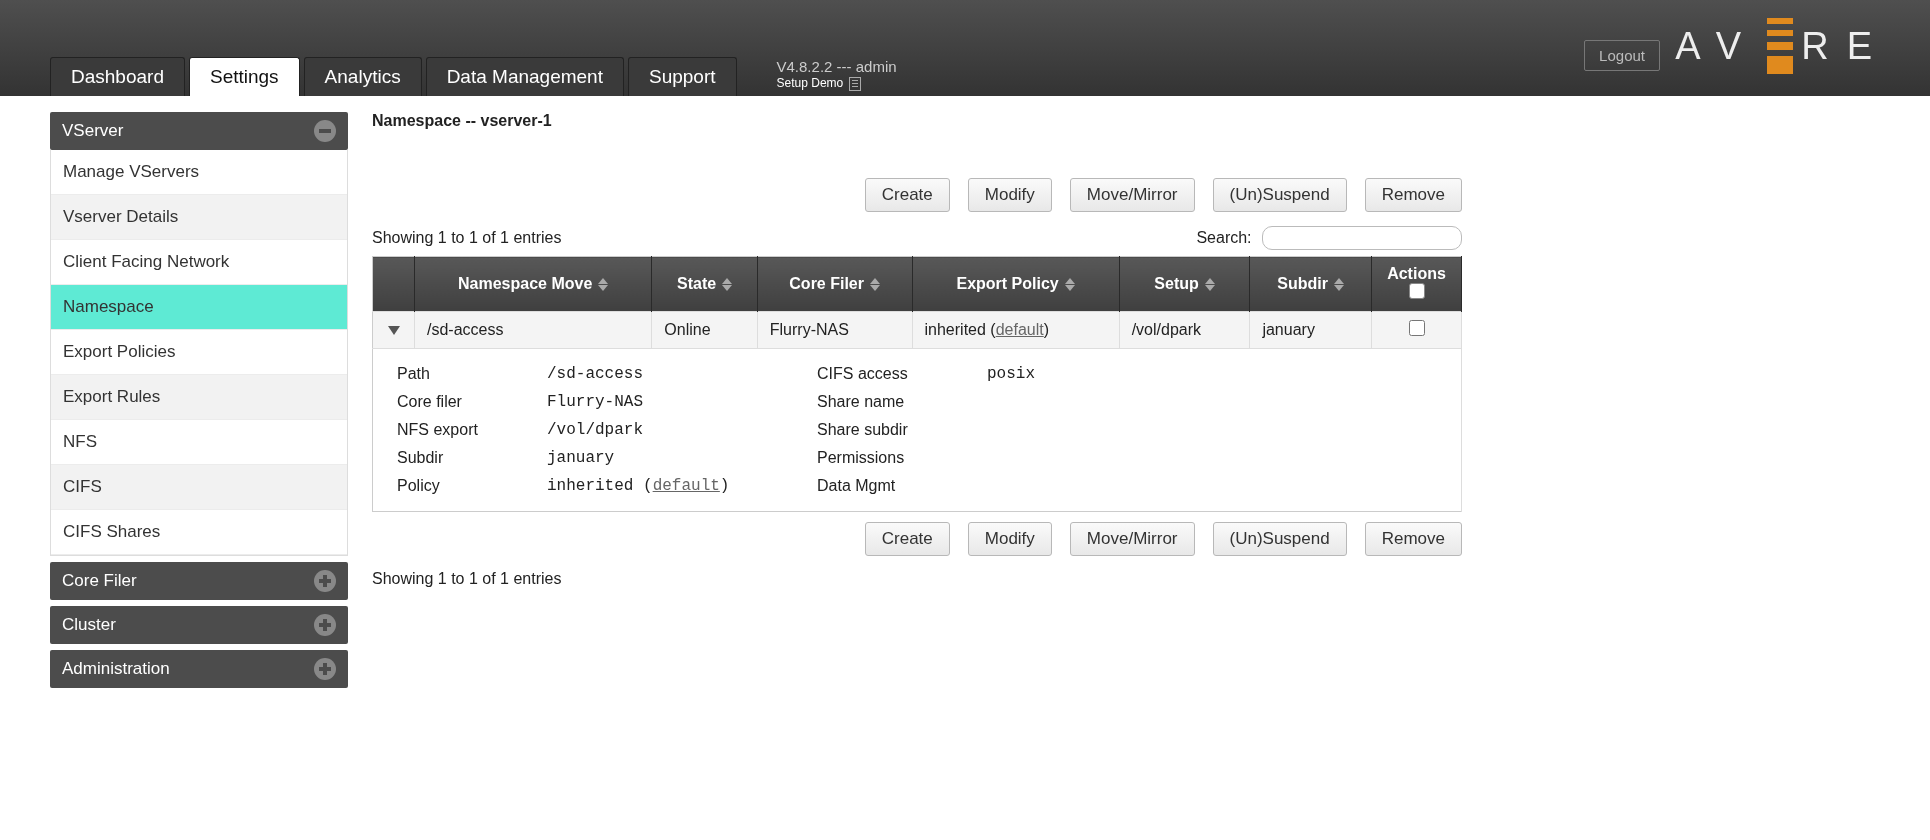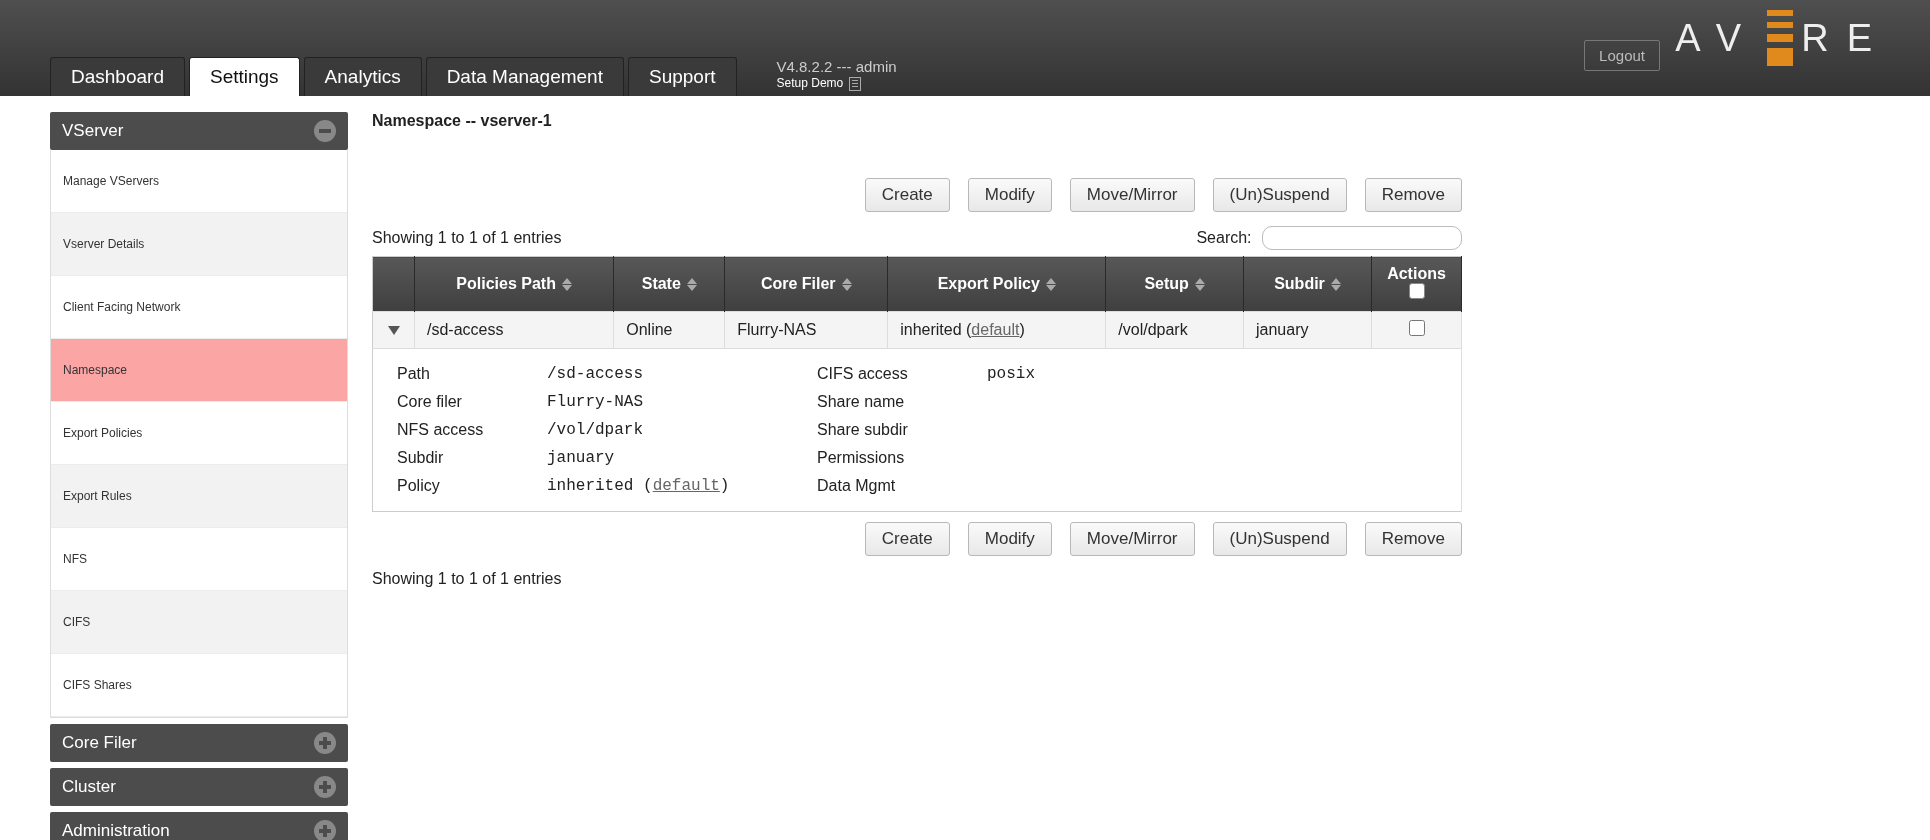--- a/index.html
+++ b/index.html
@@ -53,21 +53,21 @@
     background: transparent;
     color: #bbb;
     border: 1px solid #777;
     padding: 6px 14px;
     font-size: 15px;
     cursor: pointer;
     border-radius: 2px;
   }
   .brand {
     position: absolute;
-    top: 10px;
+    top: 18px;
     right: 40px;
     display: flex;
     align-items: center;
     gap: 8px;
   }
   .brand .letters { font-size: 38px; letter-spacing: 18px; color: #eee; font-weight: 300;}
   .brand svg { display:block; }
   
   .content {
     display: flex;
@@ -96,28 +96,28 @@
     content:""; position:absolute; left:5px; right:5px; top:9px; height:4px; background:#4c4c4c;
   }
   .sideicon.plus::before {
     content:""; position:absolute; left:5px; right:5px; top:9px; height:4px; background:#4c4c4c;
   }
   .sideicon.plus::after {
     content:""; position:absolute; top:5px; bottom:5px; left:9px; width:4px; background:#4c4c4c;
   }
   .sideitems { border:1px solid #ddd; border-top:none;}
   .sideitem {
-    padding: 24px 12px;
-    font-size: 12px;
+    padding: 12px 12px;
+    font-size: 17px;
     color:#333;
     cursor:pointer;
     border-bottom:1px solid #ececec;
   }
   .sideitem:nth-child(even){ background:#f2f2f2;}
-  .sideitem.active { background:#fca5a5; }
+  .sideitem.active { background:#5eead4; }
   
   .main { flex:1; max-width: 1090px;}
   .page-title { font-size: 16px; font-weight:700; margin-bottom: 48px; }
   .btnbar { display:flex; justify-content:flex-end; gap:18px; margin: 10px 0 14px 0;}
   .btn {
     background: linear-gradient(#fafafa,#e8e8e8);
     border:1px solid #b8b8b8;
     padding:6px 16px;
     font-size:17px;
     color:#333;
@@ -247,21 +247,21 @@
       <label>
         <span>Search:</span>
         <input type="text" style="">
       </label>
     </div>
 
     <table class="data">
       <thead>
         <tr>
           <th style="width:42px"></th>
-          <th><span>Policies Path</span><span class="sort-arrows">
+          <th><span>Namespace Move</span><span class="sort-arrows">
                 <span class="up"></span>
                 <span class="down"></span>
               </span></th>
           <th><span>State</span><span class="sort-arrows">
                 <span class="up"></span>
                 <span class="down"></span>
               </span></th>
           <th><span>Core Filer</span><span class="sort-arrows">
                 <span class="up"></span>
                 <span class="down"></span>
@@ -301,21 +301,21 @@
               <div>Path</div>
               <div class="mono">/sd-access</div>
               <div>CIFS access</div>
               <div class="mono">posix</div>
 
               <div>Core filer</div>
               <div class="mono">Flurry-NAS</div>
               <div>Share name</div>
               <div class="mono"></div>
 
-              <div>NFS access</div>
+              <div>NFS export</div>
               <div class="mono">/vol/dpark</div>
               <div>Share subdir</div>
               <div class="mono"></div>
 
               <div>Subdir</div>
               <div class="mono">january</div>
               <div>Permissions</div>
               <div class="mono"></div>
 
               <div>Policy</div>

